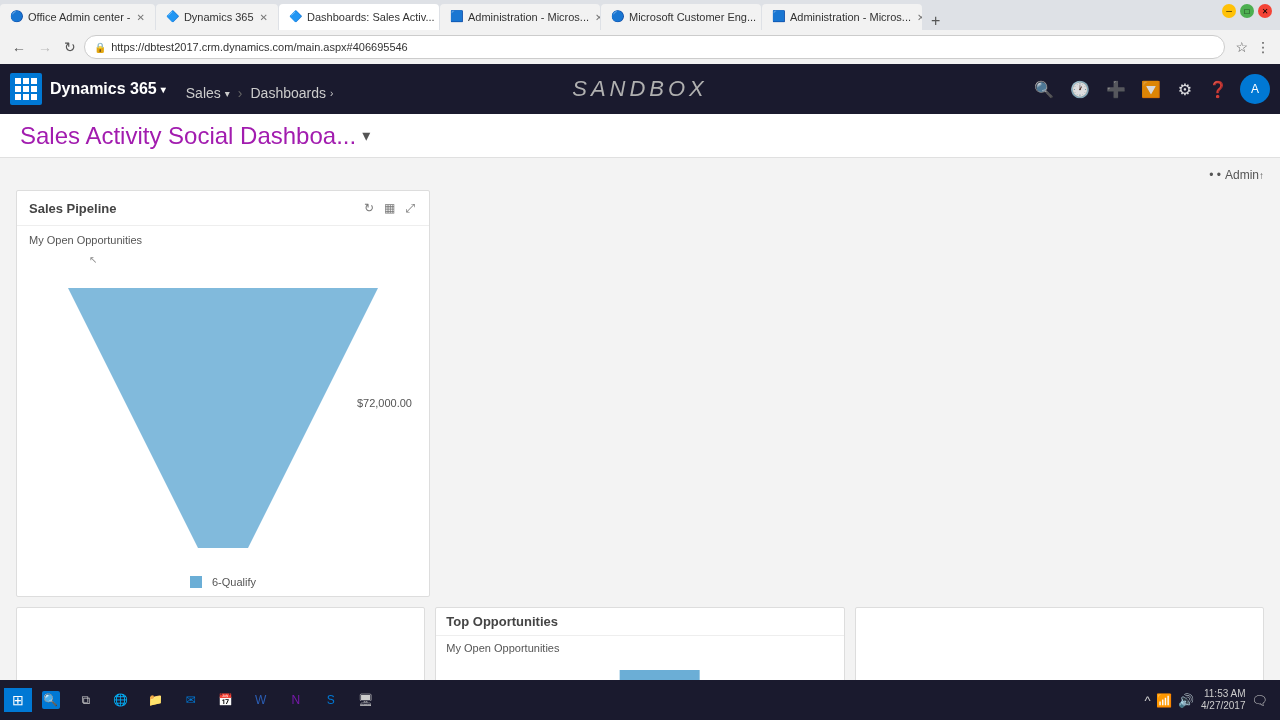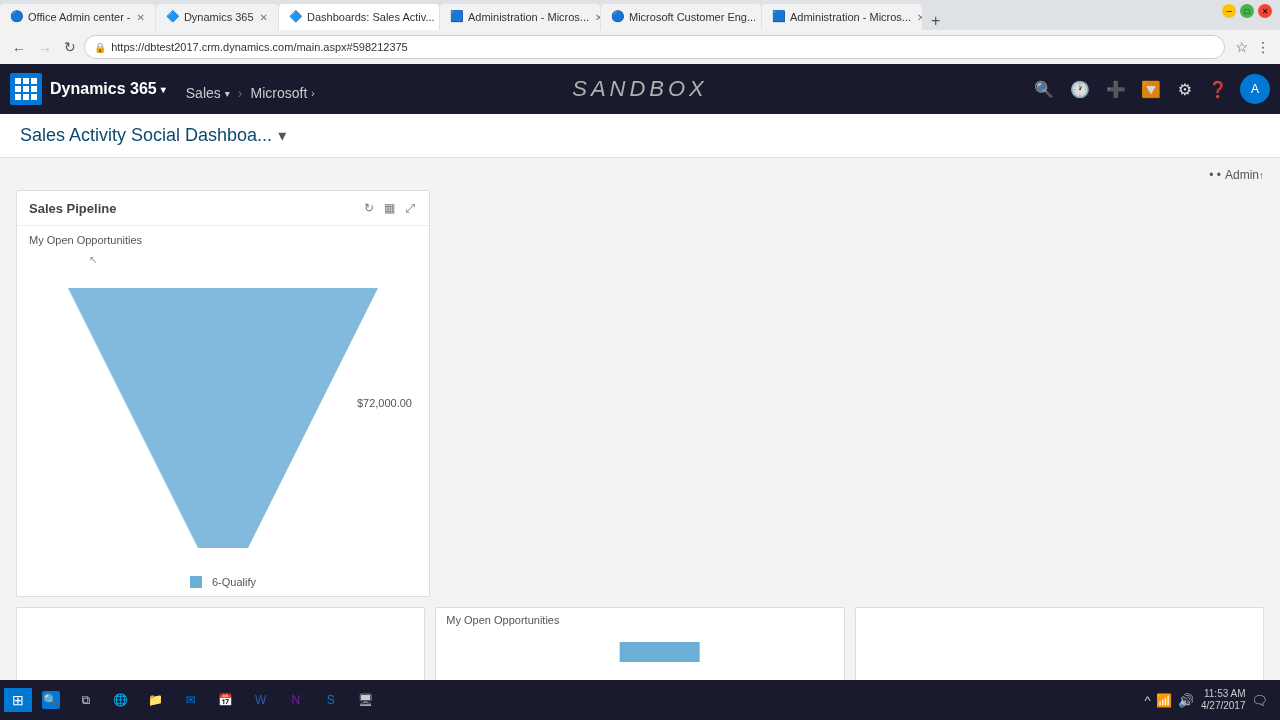--- a/index.html
+++ b/index.html
@@ -43,21 +43,21 @@
     .nav-separator { margin: 0 8px; color: #666; }
 
     .sandbox-text { position: absolute; left: 50%; transform: translateX(-50%); color: #b0b0b0; font-size: 22px; font-weight: 300; letter-spacing: 4px; font-style: italic; }
 
     .header-actions { margin-left: auto; display: flex; align-items: center; gap: 8px; color: #fff; }
     .header-actions .icon-btn { cursor: pointer; font-size: 16px; padding: 4px; opacity: 0.85; }
     .avatar { width: 30px; height: 30px; border-radius: 50%; background: #0078d4; display: flex; align-items: center; justify-content: center; color: #fff; font-size: 12px; cursor: pointer; }
 
     
     .sub-header { background: #fff; padding: 10px 20px; display: flex; align-items: center; border-bottom: 1px solid #e0e0e0; height: 44px; }
-    .page-title { font-size: 18px; color: #0c4a6e; font-weight: 400; }
+    .page-title { font-size: 24px; color: #a21caf; font-weight: 400; }
     .page-title-dropdown { margin-left: 6px; cursor: pointer; color: #555; }
 
     
     .dashboard-area { padding: 10px 16px; background: #f3f3f3; min-height: 100%; }
     .more-row { display: flex; justify-content: flex-end; align-items: center; margin-bottom: 8px; font-size: 12px; color: #555; }
     .more-link { cursor: pointer; color: #555; }
     .more-dots { margin-right: 4px; color: #555; }
 
     .widget { background: #fff; border: 1px solid #ddd; border-radius: 2px; }
 
@@ -137,21 +137,21 @@
       </div>
       <span class="new-tab-btn">+</span>
     </div>
 
     <div class="address-bar-row">
       <button class="nav-btn">←</button>
       <button class="nav-btn" disabled="">→</button>
       <button class="nav-btn">↻</button>
       <div class="address-bar">
         <span class="lock-icon">🔒</span>
-        <span>https://dbtest2017.crm.dynamics.com/main.aspx#598212375</span>
+        <span>https://dbtest2017.crm.dynamics.com/main.aspx#406695546</span>
       </div>
       <div class="browser-actions">
         <span>☆</span>
         <span>⋮</span>
       </div>
     </div>
   </div>
 
   <div class="app-header">
     <div class="waffle-icon">
@@ -173,21 +173,21 @@
       <span class="dropdown-arrow">▾</span>
     </div>
 
     <div class="nav-section">
       <div class="nav-item">
         <span>Sales</span>
         <span class="arrow">▾</span>
       </div>
       <span class="nav-separator">›</span>
       <div class="nav-item">
-        <span>Microsoft</span>
+        <span>Dashboards</span>
         <span class="arrow">›</span>
       </div>
     </div>
 
     <div class="sandbox-text">SANDBOX</div>
 
     <div class="header-actions">
       <span class="icon-btn">🔍</span>
       <span class="icon-btn">🕐</span>
       <span class="icon-btn">➕</span>
@@ -246,20 +246,23 @@
       <div style="flex:2; min-width:0; background:#f3f3f3;"></div>
     </div>
 
     <div style="display:flex; gap:10px;">
 
       <div class="widget" style="flex:1; height:130px;">
         <div class="widget-body"></div>
       </div>
 
       <div class="widget" style="flex:1; height:130px;">
+        <div class="widget-header" style="padding: 6px 10px;">
+          <span class="widget-title">Top Opportunities</span>
+        </div>
         <div class="widget-body" style="padding:6px 10px;">
           <div class="bar-chart-subtitle">My Open Opportunities</div>
 
           <div style="position:relative; height:60px; margin-top:4px;">
             <svg width="100%" height="60" viewBox="0 0 240 60">
 
               <rect x="100" y="10" width="80" height="20" fill="#6baed6"></rect>
             </svg>
           </div>
 

